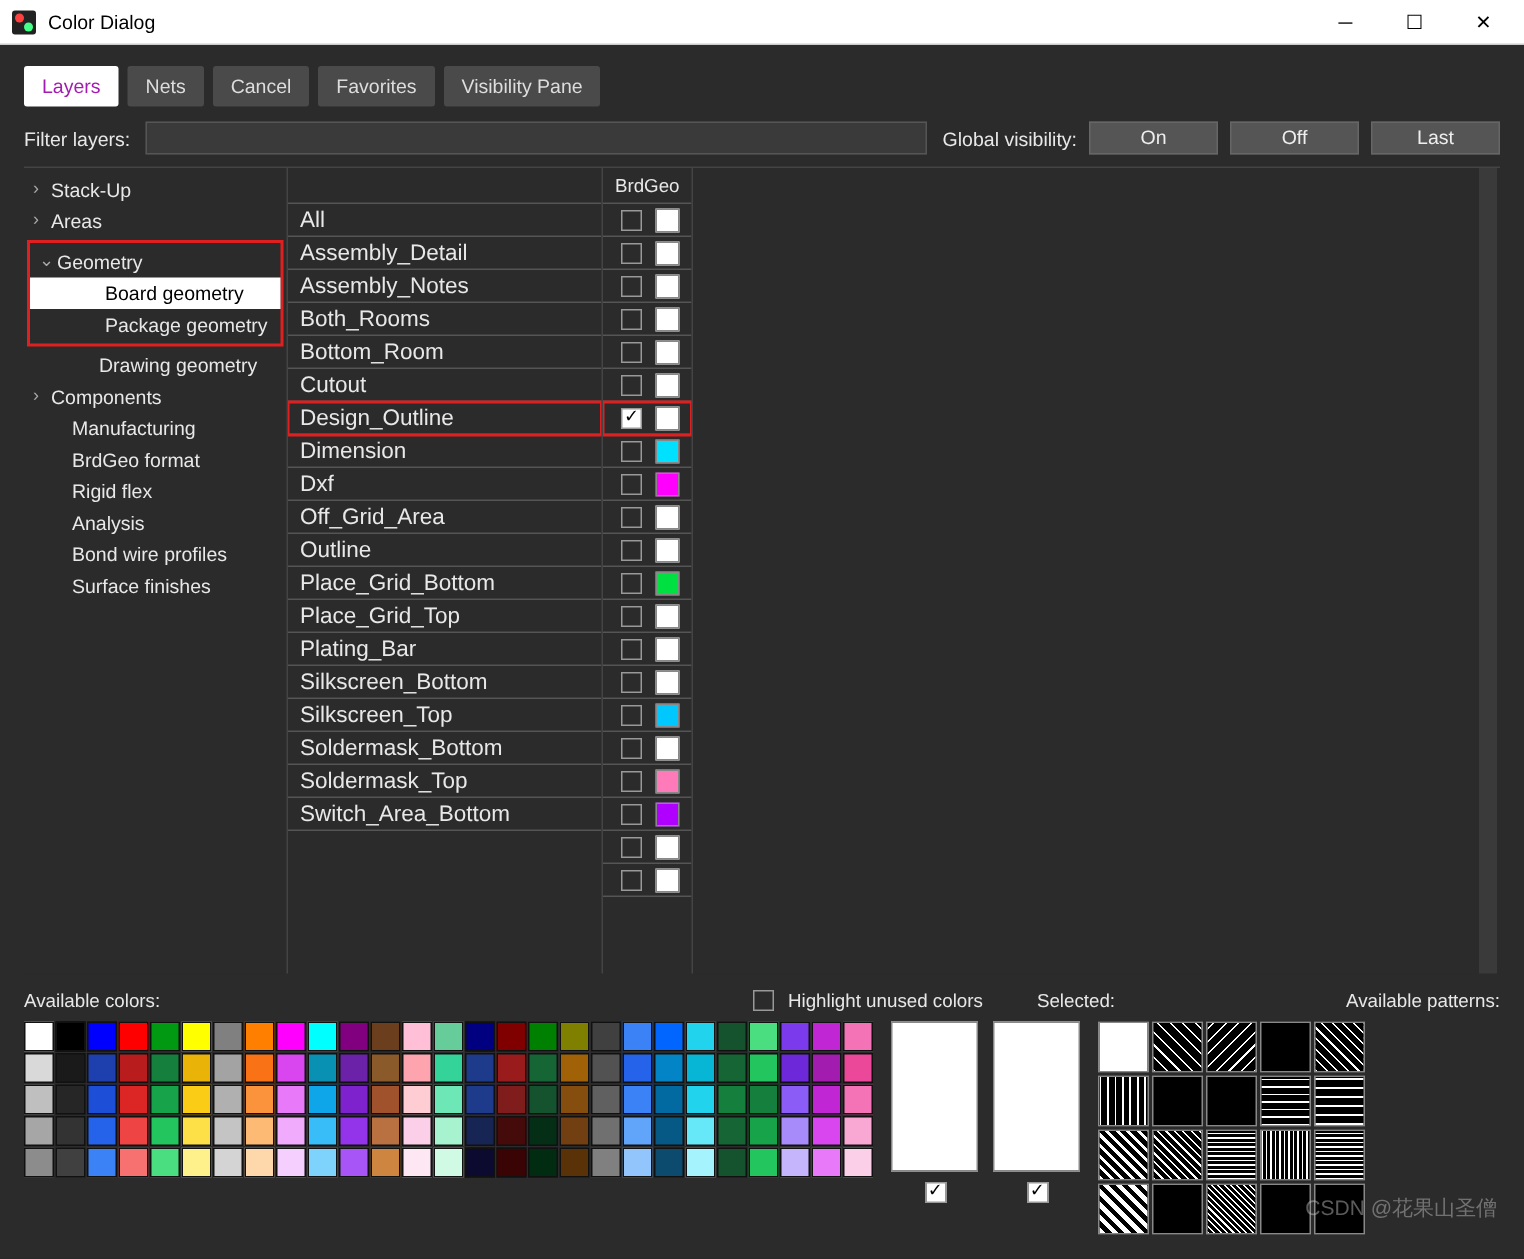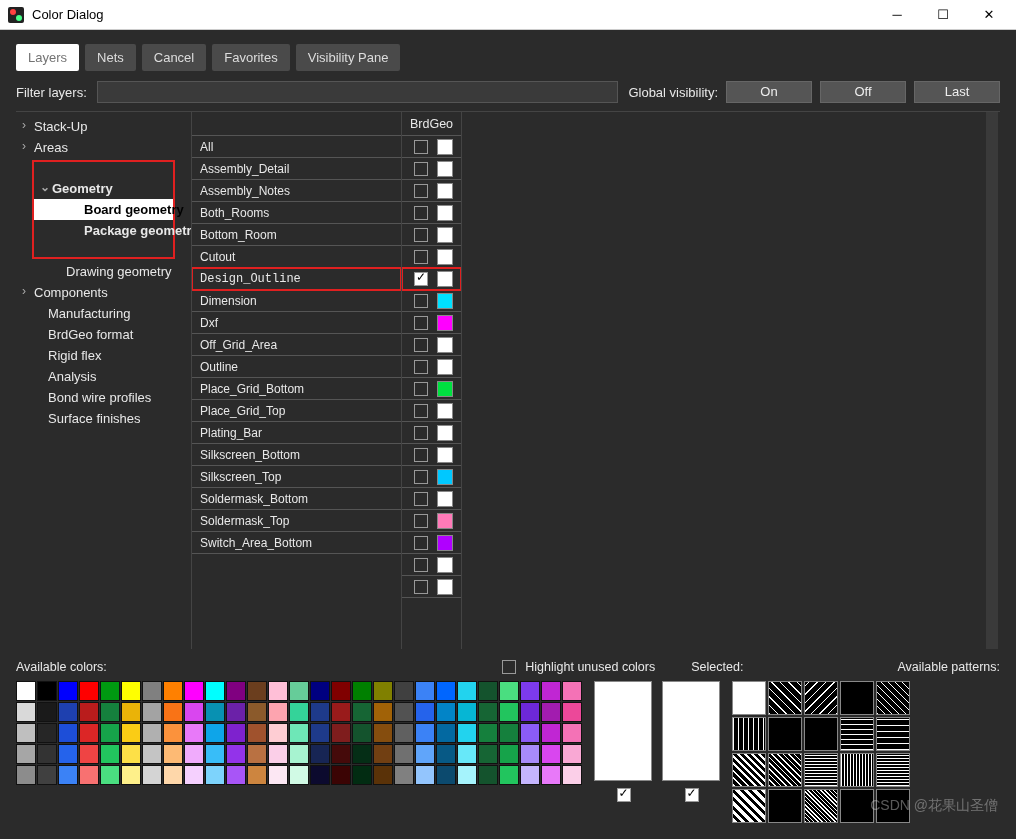--- a/index.html
+++ b/index.html
@@ -31,43 +31,43 @@
   }
   .titlebar .icon::before { background:#ff4040; top:2px; left:2px; }
   .titlebar .icon::after  { background:#4f8; bottom:2px; right:2px; }
   .titlebar .title { flex:1; font-size:13px; }
   .winbtn { width:46px; height:30px; display:flex; align-items:center; justify-content:center; }
 
   .outer { background:#2b2b2b; padding:8px; height: calc(100% - 30px); display:flex; flex-direction:column; }
 
   .tabrow { display:flex; gap:6px; margin:6px 0 10px 0; padding:0 8px;}
   .tab { padding:6px 12px; background:#4a4a4a; color:#ddd; border-radius:2px; cursor:pointer; font-size:13px;}
-  .tab.active { background:#fff; color:#737373; }
+  .tab.active { background:#fff; color:#a21caf; }
 
   .filterrow { display:flex; align-items:center; gap:10px; padding:0 8px 8px 8px;}
   .filterrow label { white-space:nowrap; }
   .filterrow input[type=text]{ flex:1; background:#3a3a3a; border:1px solid #555; height:22px; color:#eee; padding:0 6px;}
   .visbar { display:flex; gap:8px; align-items:center; }
   .visbtn { width:86px; height:22px; background:#555; border:1px solid #666; color:#eee; text-align:center; line-height:20px; cursor:pointer; font-size:13px;}
 
   .mainarea { display:flex; flex:1; margin:0 8px; border-top:1px solid #444; min-height:0; }
   .leftpane { width:176px; background:#2b2b2b; border-right:1px solid #444; overflow:auto; padding:4px 0;}
   .treeitem { padding:3px 6px 3px 18px; white-space:nowrap; cursor:pointer; position:relative;}
   .treeitem.expander::before { content:"›"; position:absolute; left:6px; top:2px; color:#aaa; font-size:12px;}
   .treeitem.expanded::before { content:"⌄"; }
   .treeitem.lvl2 { padding-left:32px; }
   .treeitem.lvl3 { padding-left:50px; }
   .treeitem.selected { background:#fff; color:#000; }
-  .redbox { border:2px solid #e02020; margin:2px 16px; padding:16px 0;font-weight:bold; }
+  .redbox { border:2px solid #e02020; margin:2px 2px; padding:2px 0; }
 
   .centerpane { flex:1; min-width:0; display:flex; }
   .cattable { width:210px; border-right:1px solid #444; overflow-y:auto; }
   .cathdr { height:24px; border-bottom:1px solid #555; display:flex; align-items:center; position:relative;}
-  .catrow { height:22px; display:flex; align-items:center; padding:0 8px; border-bottom:1px solid #555; font-size:12px; cursor:pointer;}
-  .catrow.hl { outline:2px solid #e02020; outline-offset:-1px; z-index:2; position:relative;font-family:Liberation Mono, monospace; }
+  .catrow { height:22px; display:flex; align-items:center; padding:0 8px; border-bottom:1px solid #555; font-size:15px; cursor:pointer;}
+  .catrow.hl { outline:2px solid #e02020; outline-offset:-1px; z-index:2; position:relative; }
 
   .brdcol { width:60px; border-right:1px solid #444; overflow-y:auto;}
   .brdcol .cathdr { justify-content:center; font-size:12.5px; }
   .brdrow { height:22px; display:flex; align-items:center; justify-content:center; gap:6px; border-bottom:1px solid #555; padding:0 4px;}
   .brdrow.hl { outline:2px solid #e02020; outline-offset:-1px; z-index:2; position:relative;}
   .swatch { width:16px; height:16px; border:1px solid #888;}
   .cb { appearance:none; width:14px; height:14px; border:1px solid #999; background:#2b2b2b; position:relative;}
   .cb:checked { background:#fff; }
   .cb:checked::after { content:"✓"; color:#000; position:absolute; top:-3px; left:1px; font-size:12px; }
 

